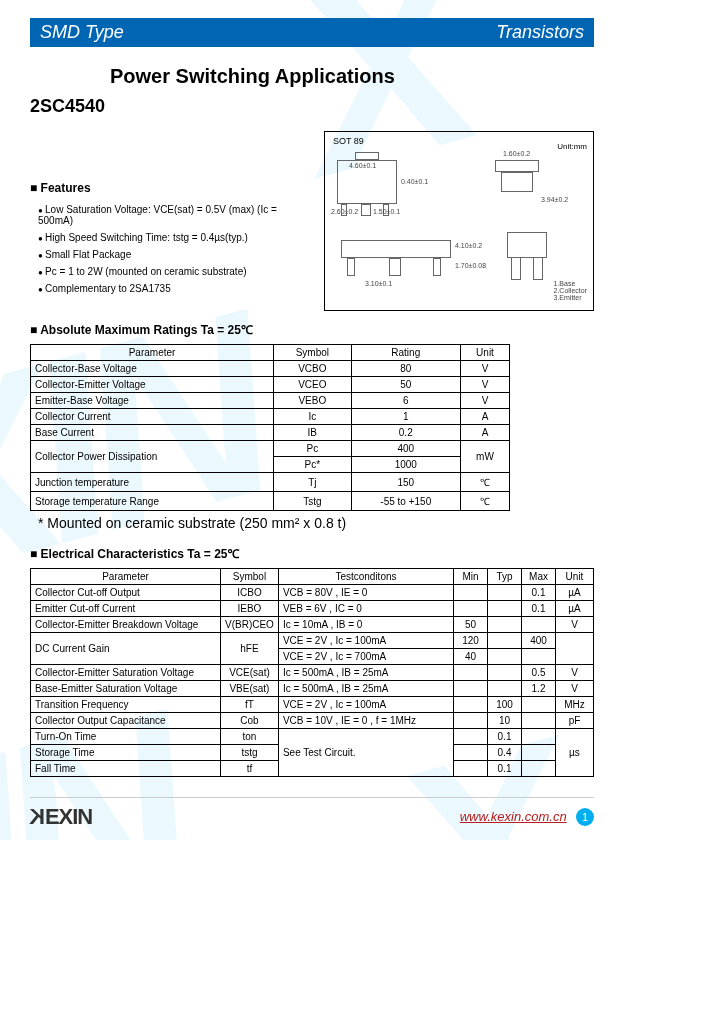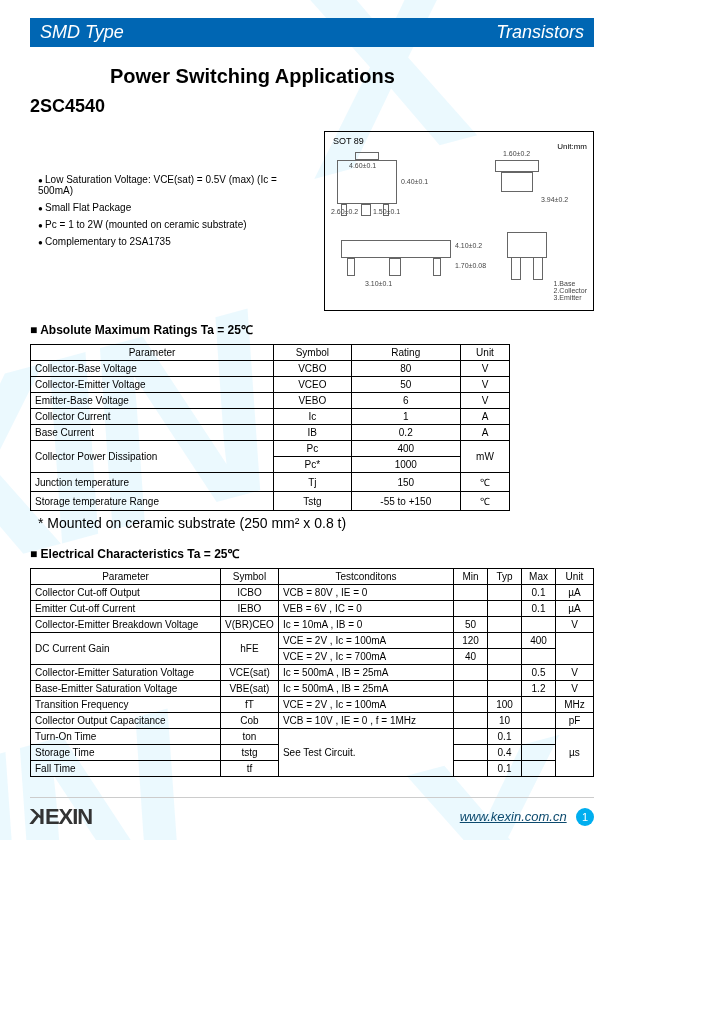--- a/index.html
+++ b/index.html
@@ -117,21 +117,21 @@
     align-items: center;
     font-size: 12px;
   }
   .logo {
     font-family: Arial, sans-serif;
     font-weight: bold;
     font-size: 22px;
     letter-spacing: -1px;
     color: #333;
   }
-  .url { color: #0c4a6e; font-style: italic; text-decoration: underline; font-size: 13px; }
+  .url { color: #b91c1c; font-style: italic; text-decoration: underline; font-size: 13px; }
   .pageno {
     display: inline-block;
     width: 18px; height: 18px;
     border-radius: 50%;
     background: #00aeef;
     color: #fff;
     text-align: center;
     line-height: 18px;
     font-size: 11px;
     margin-left: 6px;
@@ -151,21 +151,23 @@
     <span>SMD Type</span>
     <span>Transistors</span>
   </div>
 
   <div class="title1">Power Switching Applications</div>
   <div class="title2">2SC4540</div>
 
   <div class="content-row">
     <div class="features">
       <div style="height:24px"></div>
+      <div class="sec-head">Features</div>
       <div class="bullet">Low Saturation Voltage: VCE(sat) = 0.5V (max) (Ic = 500mA)</div>
+      <div class="bullet">High Speed Switching Time: tstg = 0.4µs(typ.)</div>
       <div class="bullet">Small Flat Package</div>
       <div class="bullet">Pc = 1 to 2W (mounted on ceramic substrate)</div>
       <div class="bullet">Complementary to 2SA1735</div>
     </div>
 
     <div class="diagram">
       <div class="pkg-label">SOT 89</div>
       <div class="unit-label">Unit:mm</div>
       <div class="dbox" style="top:28px;left:12px;width:60px;height:44px"></div>
       <div class="dbox" style="top:20px;left:30px;width:24px;height:8px"></div>

